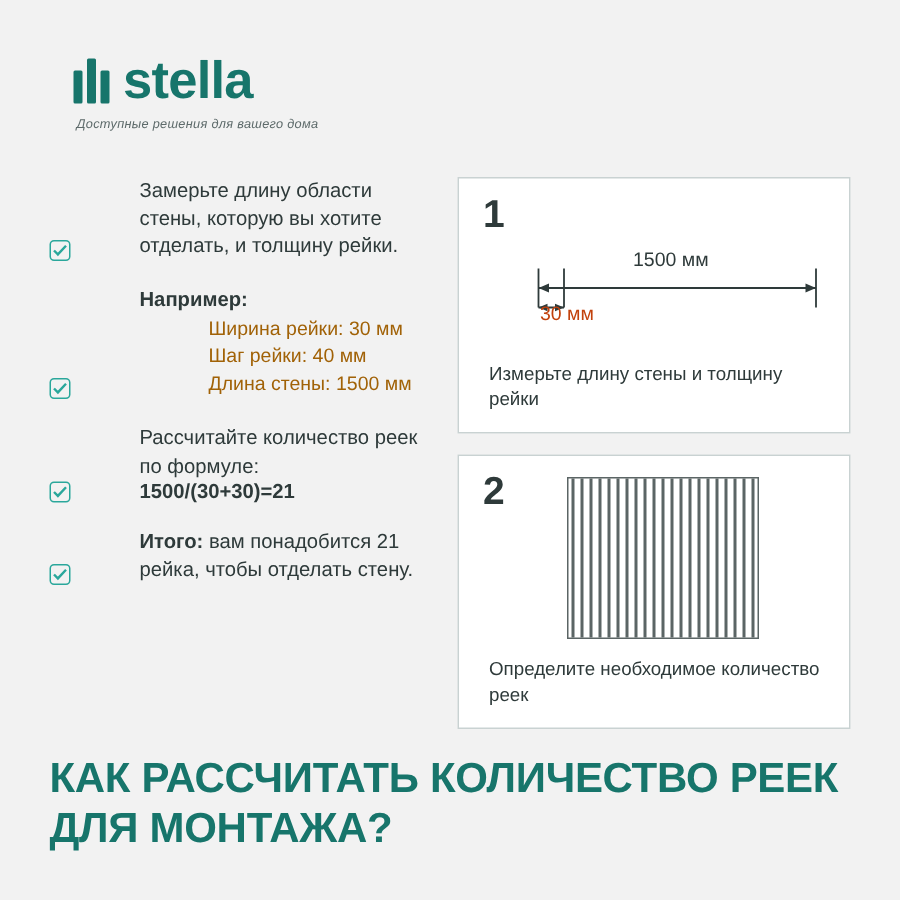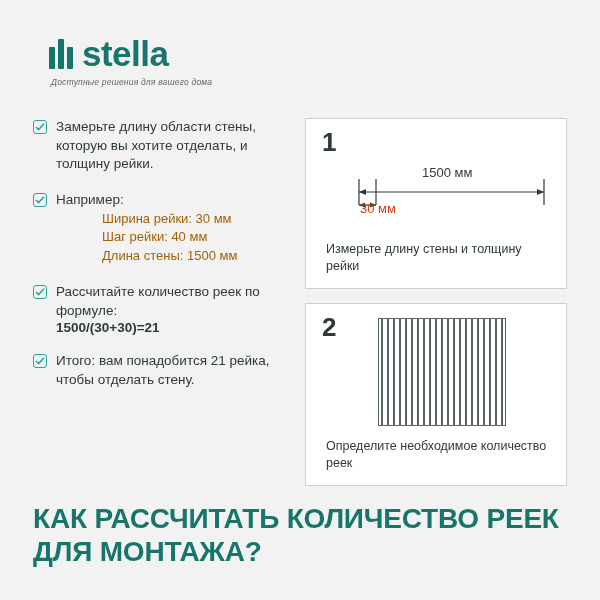--- a/index.html
+++ b/index.html
@@ -65,41 +65,42 @@
 
   
   .list {
     position: absolute;
     left: 33px;
     top: 118px;
     width: 250px;
   }
   .list-item {
     display: flex;
-    align-items: flex-start;
+    align-items: flex-end;
     margin-bottom: 17px;
+    gap: 37px;
   }
   .check {
     flex: 0 0 auto;
     width: 14px;
     height: 14px;
     border: 1.5px solid #2aa79b;
     border-radius: 3px;
     margin-right: 9px;
     margin-top: 2px;
     position: relative;
     box-sizing: border-box;
   }
   .check svg { position: absolute; left: 1px; top: 1px; }
   .item-text {
     font-size: 13.5px;
     line-height: 1.38;
     color: #2e3a3a;
   }
-  .item-text b { font-weight: normal; }
+  .item-text b { font-weight: bold; }
   .sub-line {
     font-size: 13px;
     line-height: 1.45;
     color: #a16207;
     margin-left: 46px;
   }
   .formula {
     font-weight: bold;
     font-size: 13.5px;
     color: #2e3a3a;

